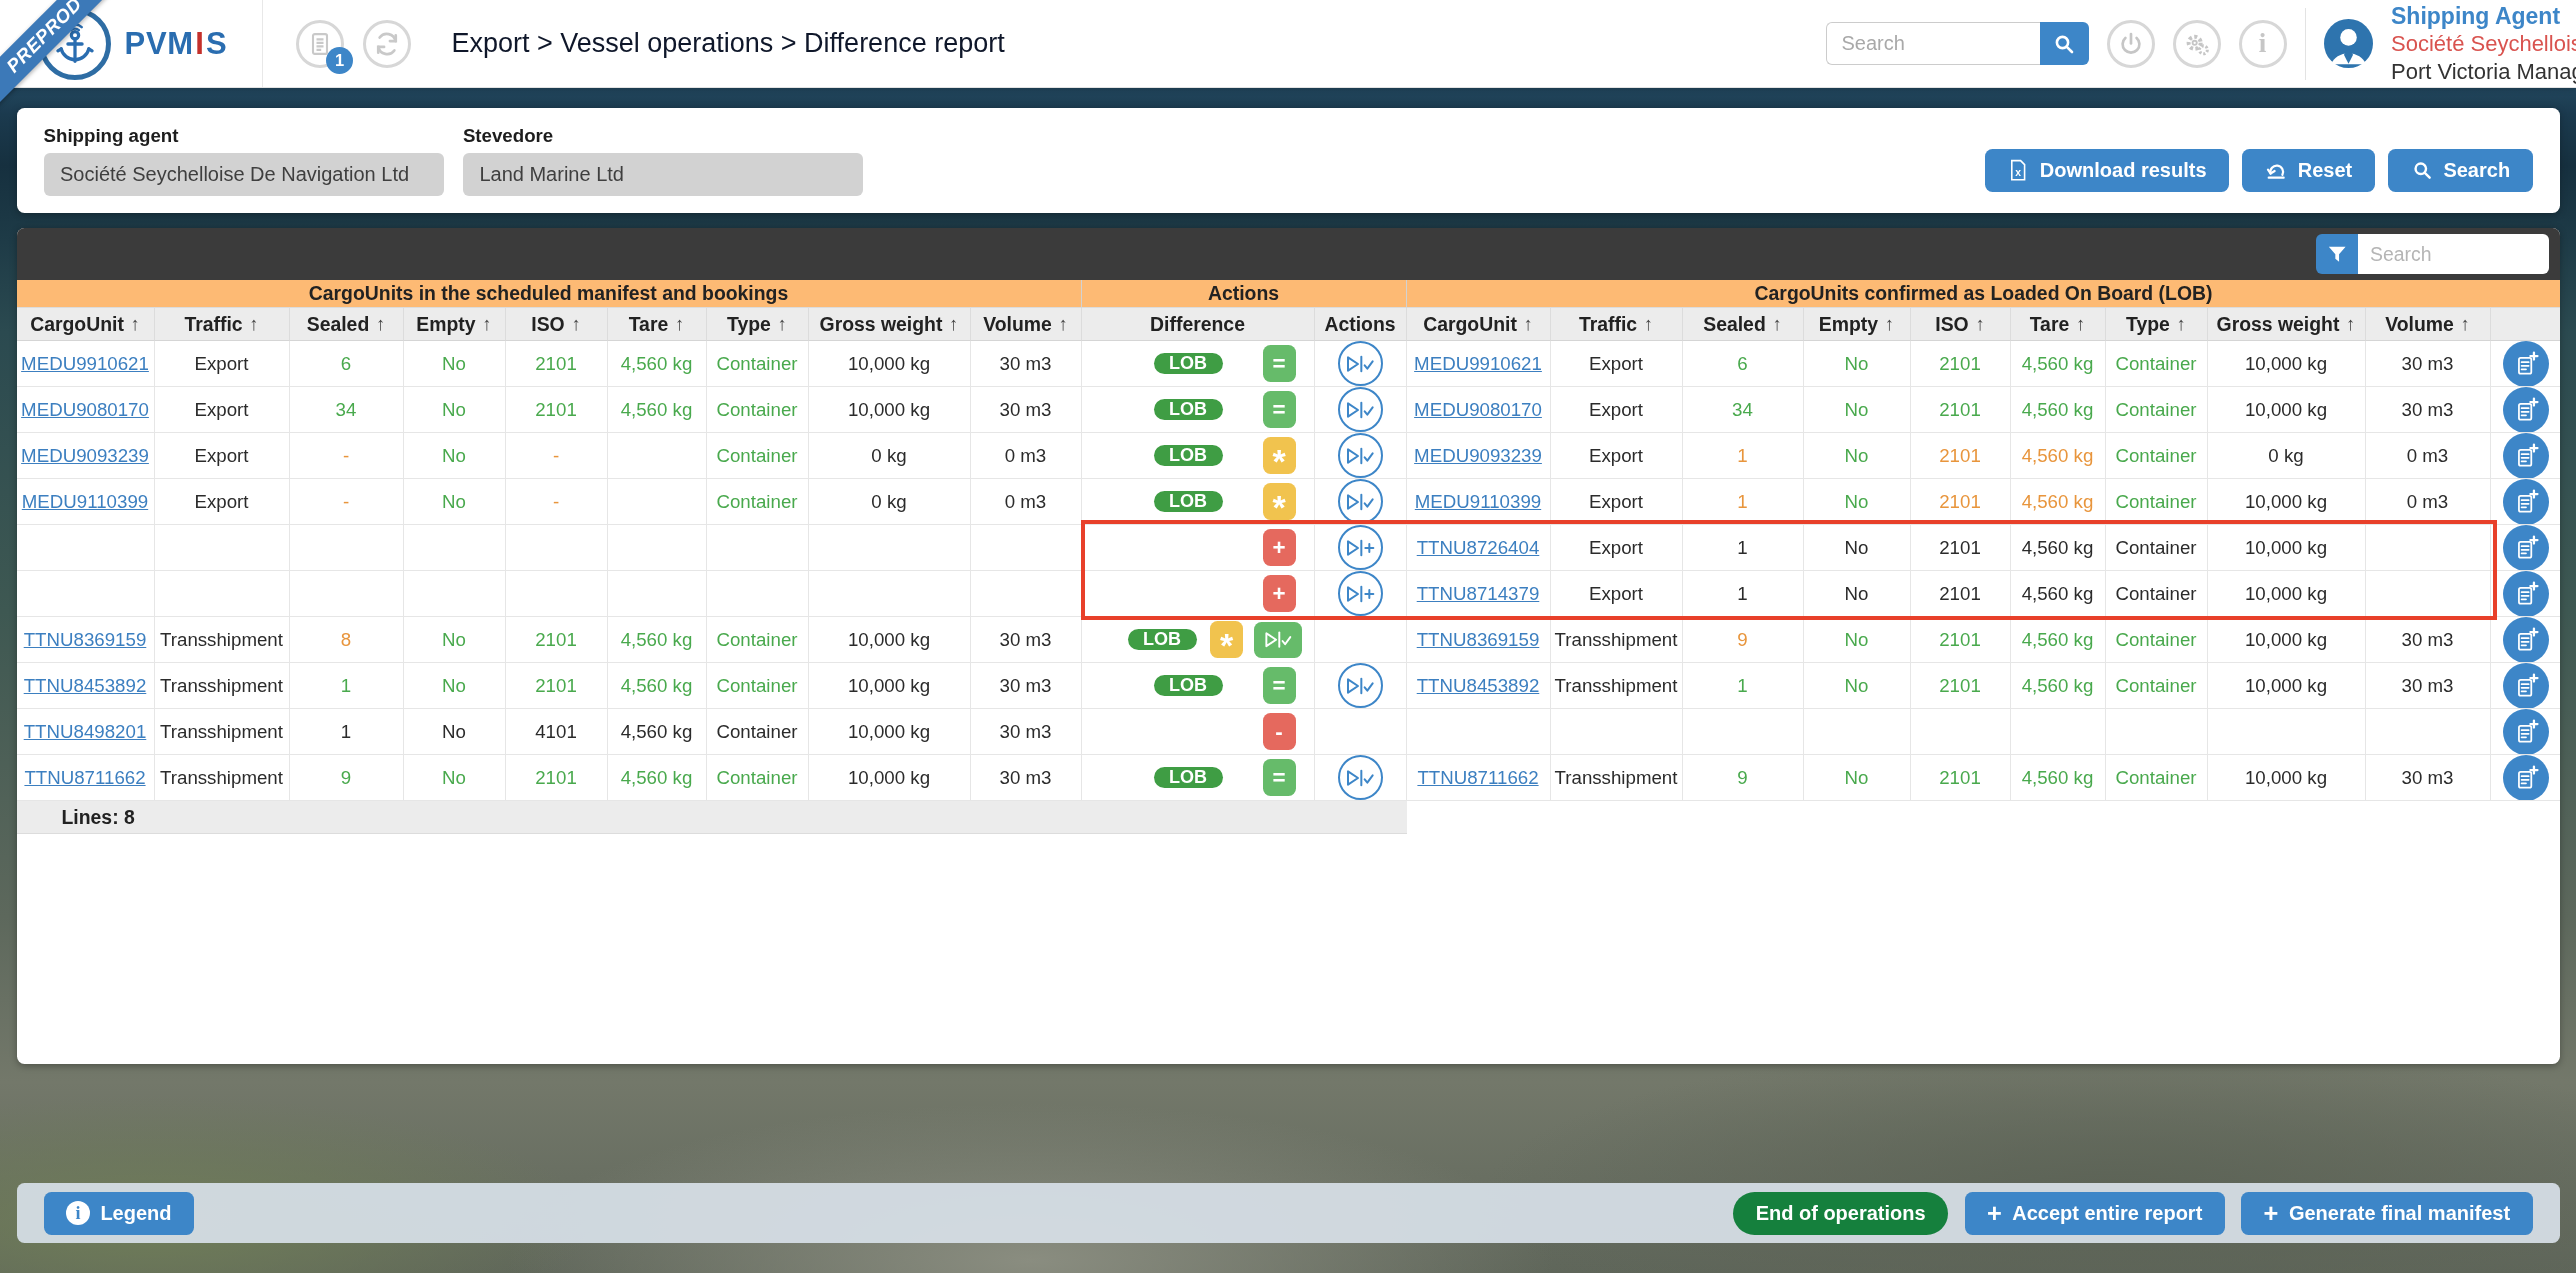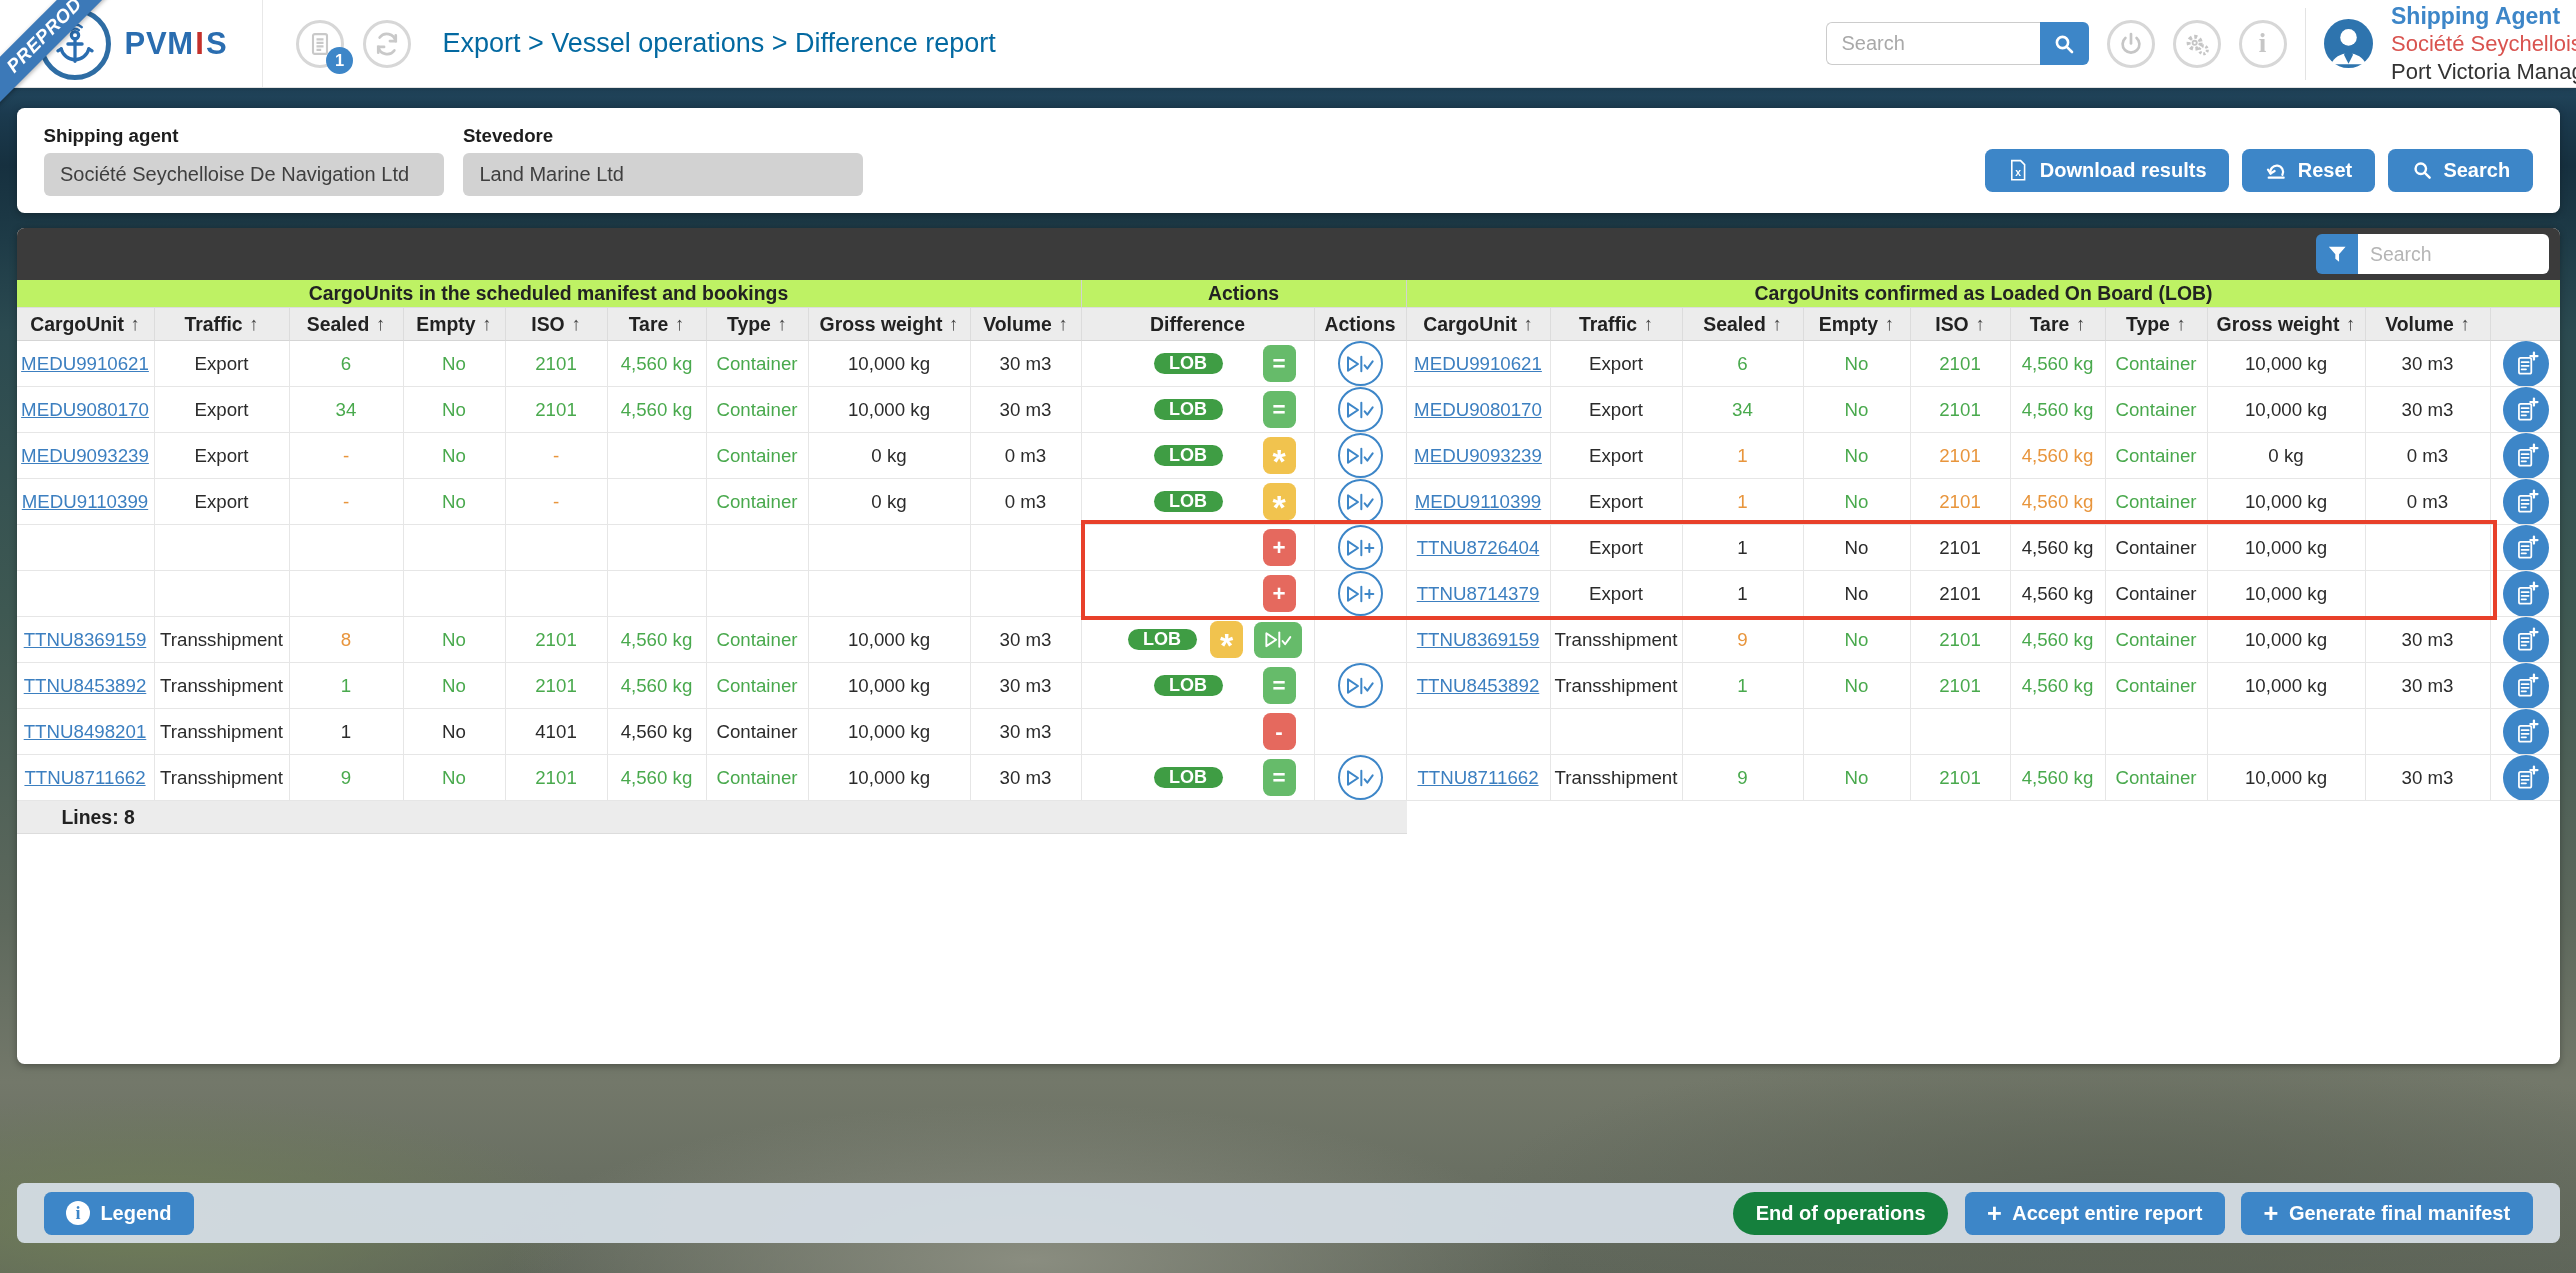--- a/index.html
+++ b/index.html
@@ -19,21 +19,21 @@
 .topbar{position:absolute;left:0;top:0;width:2576px;height:88px;background:#fff;display:flex;align-items:center;z-index:20;border-bottom:1.5px solid #e3e3e3;box-shadow:0 2.2px 6px rgba(0,0,0,.18)}
 .ribbon{position:absolute;left:-49px;top:19.4px;width:187px;transform:rotate(-45deg);background:#3c79b8;color:#fff;font-style:italic;font-weight:bold;font-size:18.7px;text-align:center;padding:5.2px 0;letter-spacing:0.7px;box-shadow:0 1.5px 4.5px rgba(0,0,0,.3);z-index:30}
 .logowrap{display:flex;align-items:center;gap:13.5px;padding-left:39px;width:263px;height:100%;border-right:1.5px solid #e8e8e8;flex:none}
 .logocircle{width:72px;height:72px;border-radius:50%;border:5.2px solid var(--blue-dark);display:flex;align-items:center;justify-content:center;flex:none}
 .logocircle svg{width:46px;height:46px}
 .wordmark{font-size:31px;font-weight:bold;letter-spacing:0.7px;color:#2a6db0}
 .wordmark .ri{color:#c4302b;font-style:normal;padding:0 1.5px}
 .hicon{width:48px;height:48px;border-radius:50%;border:3.7px solid #d7d7d7;display:flex;align-items:center;justify-content:center;position:relative;flex:none;background:#fff}
 .hicon svg{width:28px;height:28px}
 .nbadge{position:absolute;right:-12px;bottom:-9px;width:27px;height:27px;border-radius:50%;background:var(--blue);color:#fff;font-size:16.5px;font-weight:bold;display:flex;align-items:center;justify-content:center}
-.crumb{font-size:27px;color:#0369a1;margin-left:31px;white-space:nowrap}
+.crumb{font-size:27px;color:#0f172a;margin-left:40px;white-space:nowrap}
 .tr-right{margin-left:auto;display:flex;align-items:center;gap:18px;padding-right:0}
 .hsearch{display:flex;align-items:center}
 .hsearch input{width:214px;height:43px;border:1.5px solid #ccc;border-right:none;border-radius:6px 0 0 6px;font-size:20px;padding:0 15px;color:#555;outline:none;font-family:"Liberation Sans",sans-serif}
 .hsearch input::placeholder{color:#a9a9a9}
 .hsearch button{width:49px;height:43px;background:var(--blue);border:none;border-radius:0 6px 6px 0;cursor:pointer;display:flex;align-items:center;justify-content:center}
 .infoglyph{font-family:"Liberation Serif",serif;font-weight:bold;font-size:27px;color:#c6c6c6}
 .vdiv{width:1.5px;height:72px;background:#e3e3e3;flex:none}
 .avatar{width:49px;height:49px;flex:none}
 .ublock{width:185px;overflow:hidden;white-space:nowrap;line-height:1.25;flex:none}
 .ublock .r1{color:var(--blue);font-weight:bold;font-size:23px}
@@ -48,21 +48,21 @@
 .btn{height:43px;border:none;border-radius:7.5px;background:var(--blue);color:#fff;font-size:20px;font-weight:bold;display:flex;align-items:center;justify-content:center;gap:10.5px;padding:0 22.4px;cursor:pointer;font-family:"Liberation Sans",sans-serif}
 .btn svg{width:22.4px;height:22.4px}
 
 .tcard{position:absolute;left:16.5px;top:228px;width:2543px;height:836px;background:#fff;border-radius:7.5px;z-index:10;overflow:hidden;box-shadow:0 1.5px 7.5px rgba(0,0,0,.3)}
 .ttoolbar{height:52px;background:var(--dark);display:flex;align-items:center;justify-content:flex-end;padding-right:10.5px}
 .tfilterbtn{width:42px;height:40px;background:var(--blue);border:none;border-radius:6px 0 0 6px;display:flex;align-items:center;justify-content:center;cursor:pointer}
 .tfilterbtn svg{width:22.4px;height:22.4px}
 .ttoolbar input{width:191px;height:40px;border:none;border-radius:0 6px 6px 0;font-size:19.4px;padding:0 12px;color:#555;outline:none;font-family:"Liberation Sans",sans-serif}
 .ttoolbar input::placeholder{color:#b5b5b5}
 .trow{display:grid;grid-template-columns:138px 135px 114px 102px 102px 99px 102px 162px 111px 233px 92px 144px 132px 121px 107px 100px 95px 102px 158px 125px 70px}
-.gc{height:28px;background:#bef264;display:flex;align-items:center;justify-content:center;font-size:19.4px;font-weight:bold;color:#222;border-bottom:1.5px solid #dcdcdc;border-right:1.5px solid #d2d2d2}
+.gc{height:28px;background:#fdba74;display:flex;align-items:center;justify-content:center;font-size:19.4px;font-weight:bold;color:#222;border-bottom:1.5px solid #dcdcdc;border-right:1.5px solid #d2d2d2}
 .gc:last-child{border-right:none}
 .s1{grid-column:1/10}.s2{grid-column:10/12}.s3{grid-column:12/22}
 .hc{height:33px;background:#ececec;display:flex;align-items:center;justify-content:center;gap:6.7px;font-size:19.4px;font-weight:bold;color:#222;border-bottom:1.5px solid #d5d5d5;border-right:1.5px solid #dcdcdc;cursor:pointer}
 .hc:last-child{border-right:none}
 .arr{font-weight:normal;color:#444;font-size:18.7px}
 .c{height:46px;display:flex;align-items:center;justify-content:center;font-size:18.7px;color:#2b2b2b;border-right:1.5px solid var(--cellb);border-bottom:1.5px solid var(--cellb);overflow:hidden}
 .trow .c:last-child{border-right:none}
 .g{color:var(--gtxt)}.o{color:var(--otxt)}
 .lnk{color:var(--link);text-decoration:underline;cursor:pointer}
 .diff{justify-content:flex-start;padding:0 18px 0 72px}

